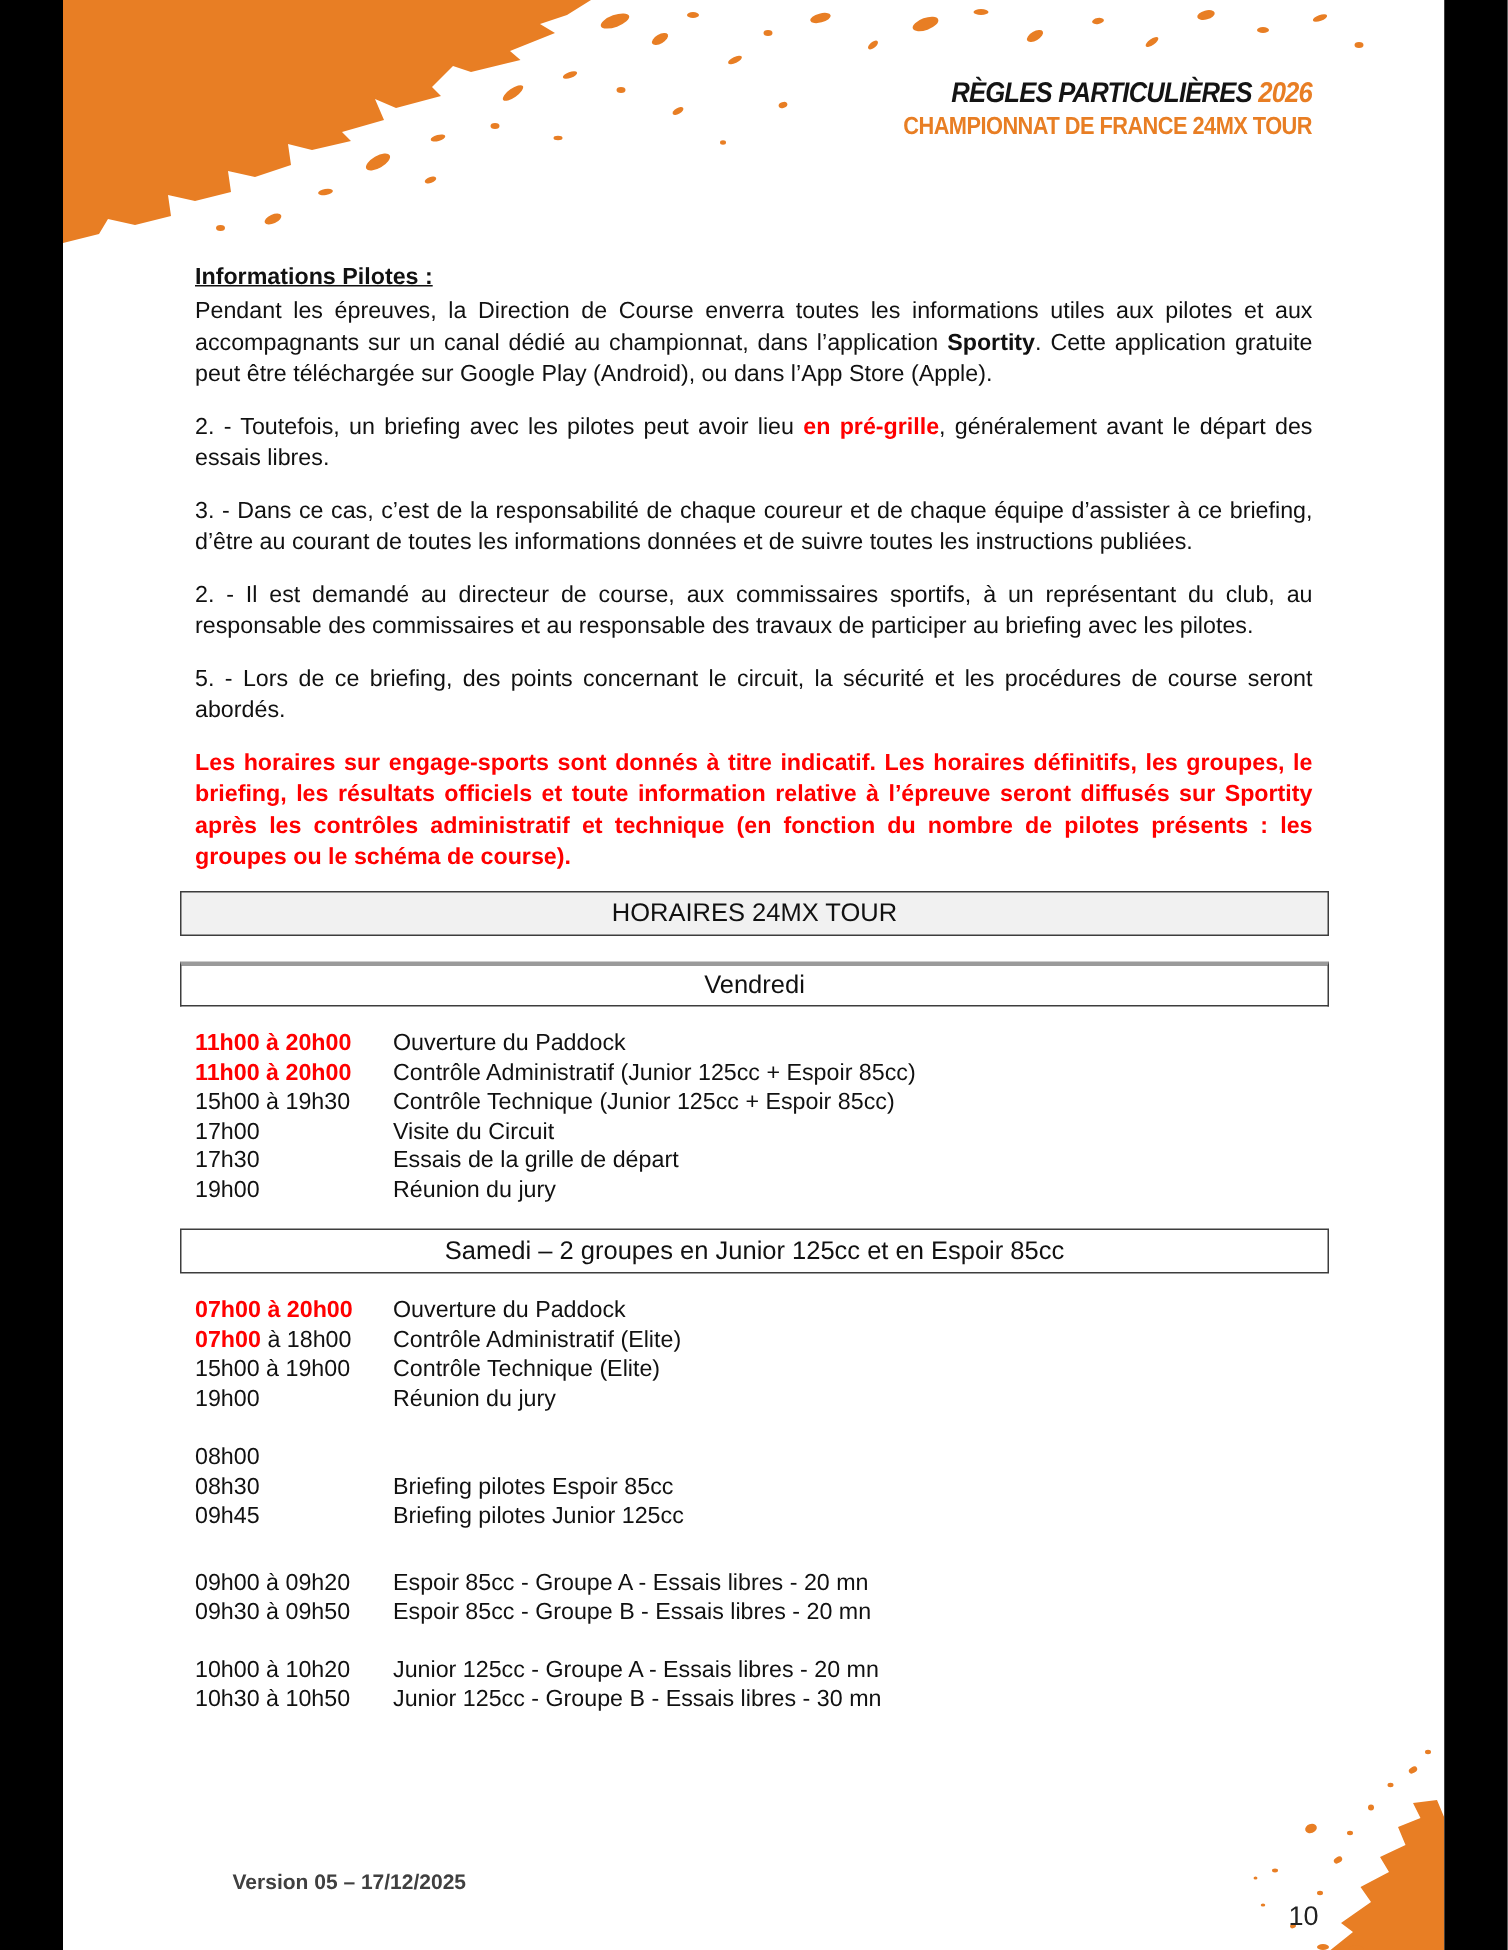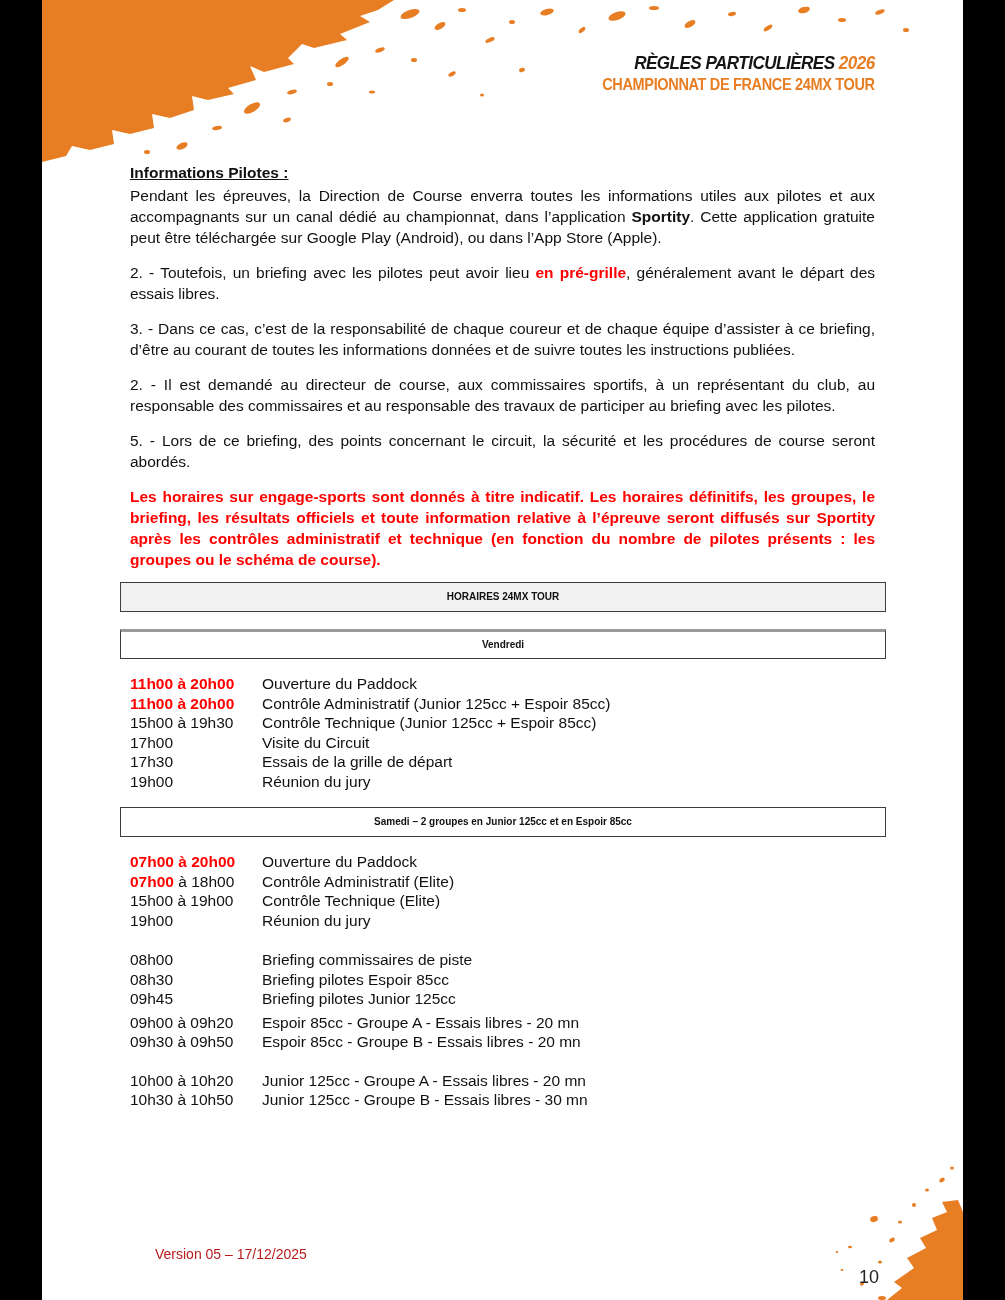--- a/index.html
+++ b/index.html
@@ -21,41 +21,41 @@
   .doc-title{
     font-size:19px;font-weight:bold;font-style:italic;letter-spacing:-0.6px;
     transform:scaleX(0.9);transform-origin:100% 50%;white-space:nowrap;color:#141414;
   }
   .doc-title .year{color:#E87E24;}
   .doc-subtitle{
     font-size:16.5px;font-weight:bold;letter-spacing:-0.4px;color:#E87E24;
     transform:scaleX(0.88);transform-origin:100% 50%;white-space:nowrap;margin-top:2px;
   }
   .content{position:relative;padding:162px 88px 0 88px;font-size:15.5px;line-height:21px;}
-  .intro-heading{font-weight:bold;text-decoration:underline;margin:0 0 2px 0;font-size:15.5px;}
+  .intro-heading{font-weight:bold;text-decoration:underline;margin:12px 0 2px 0;font-size:15.5px;}
   .para{margin:14px 0 0 0;text-align:justify;}
   .para:first-of-type{margin-top:0;}
   .bold{font-weight:bold;}
   .red{color:#FF0000;font-weight:bold;}
   .notice{margin:14px 0 0 0;text-align:justify;color:#FF0000;font-weight:bold;}
   .section-box{
     margin:17px -11px 0 -10px;border:1px solid #3d3d3d;height:28px;line-height:28px;
-    text-align:center;font-weight:bold;font-size:10px;background:#fff;
+    text-align:center;font-weight:normal;font-size:17px;background:#fff;
   }
   .box-horaires{background:#f1f1f1;margin-top:12px;}
   .box-vendredi{border-top:3px solid #9a9a9a;height:26px;line-height:26px;}
   .box-samedi{margin-top:16px;}
   .schedule{margin-top:15px;line-height:19.5px;}
   .sched-gap-a{margin-top:20px;}
-  .sched-gap-b{margin-top:4px;}
+  .sched-gap-b{margin-top:25px;}
   .sched-gap-c{margin-top:19px;}
   .row{display:flex;}
   .time{flex:0 0 132px;}
   .label{flex:1;}
-  .footer-version{position:absolute;left:113px;top:1246px;font-size:14px;color:#b91c1c;}
+  .footer-version{position:absolute;left:113px;top:1246px;font-size:14px;color:#404040;font-weight:bold;}
   .page-number{position:absolute;right:84px;top:1246px;font-size:18px;color:#222;margin-top:21px;}
 </style>
 </head>
 <body>
 
 <div class="page">
 
   <svg class="splash splash-top" width="900" height="170" viewBox="0 0 900 170">
     <g fill="#E87E24">
       <polygon points="0,0 352,0 336,10 318,16 328,22 298,34 305,40 272,48 260,44 246,58 252,64 222,72 208,66 214,80 186,88 192,94 166,100 150,96 152,110 128,118 110,114 112,128 88,134 70,130 72,144 48,150 30,146 24,156 0,162"></polygon>
@@ -179,21 +179,20 @@
         </div>
       <div class="row">
           <span class="time"><b class="red"></b><span>19h00</span></span>
           <span class="label">Réunion du jury</span>
         </div>
     </div>
 
     <div class="schedule sched-gap-a">
       <div class="row">
           <span class="time"><span>08h00</span></span>
-          <span class="label">Briefing commissaires de piste</span>
         </div>
       <div class="row">
           <span class="time"><span>08h30</span></span>
           <span class="label">Briefing pilotes Espoir 85cc</span>
         </div>
       <div class="row">
           <span class="time"><span>09h45</span></span>
           <span class="label">Briefing pilotes Junior 125cc</span>
         </div>
     </div>

